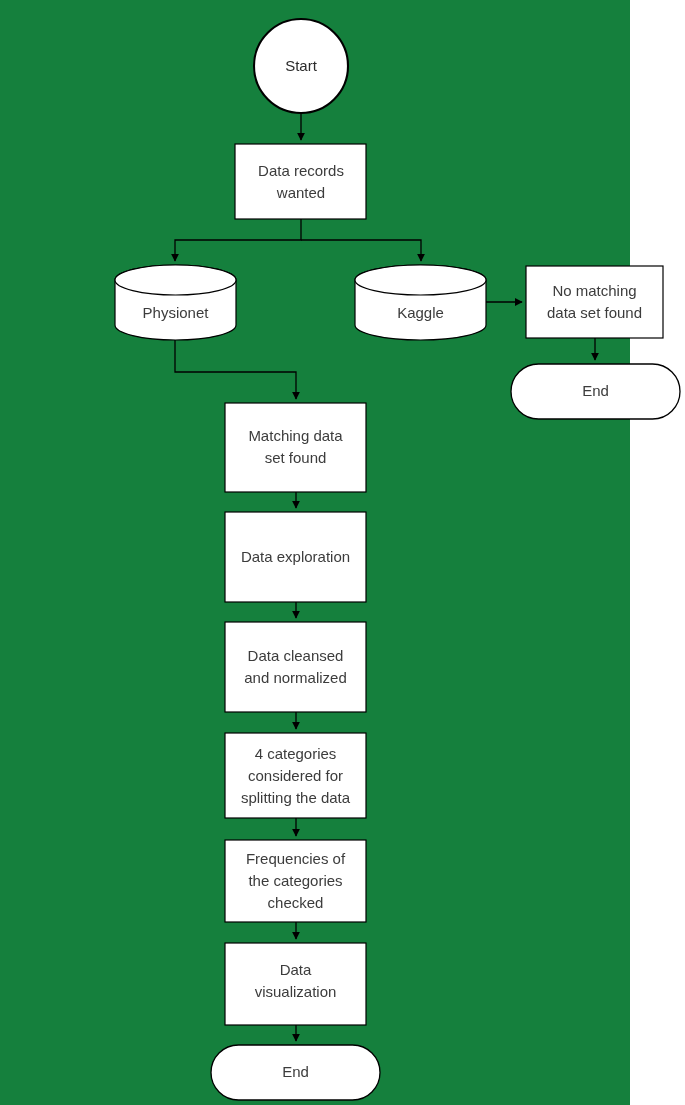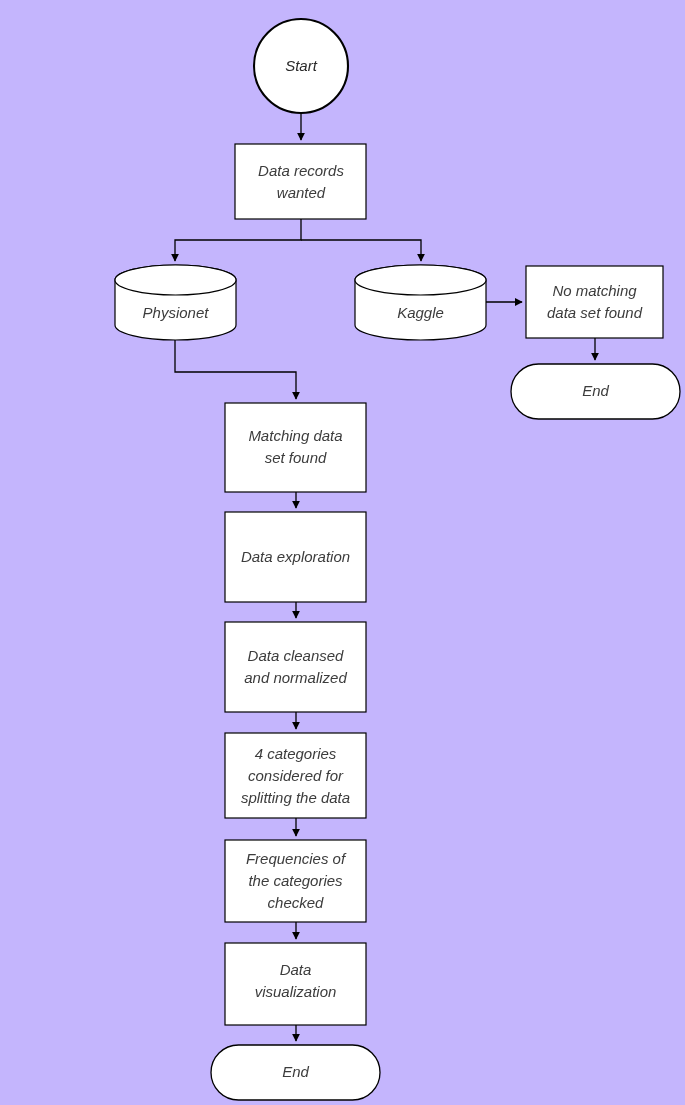--- a/index.html
+++ b/index.html
@@ -8,24 +8,23 @@
     background: #ffffff;
   }
   body {
     width: 685px;
     height: 1105px;
     font-family: "Liberation Sans", sans-serif;
     overflow: hidden;
   }
   #flowchart-root {
     position: relative;
-    width: 685px;
+    width: 630px;
     height: 1105px;
-    background: #c4b5fd;
-    font-style: italic;
+    background: #15803d;
   }
   svg.flow-svg {
     display: block;
     width: 685px;
     height: 1105px;
   }
   .shape-stroke {
     fill: #ffffff;
     stroke: #000000;
     stroke-width: 1.2;

